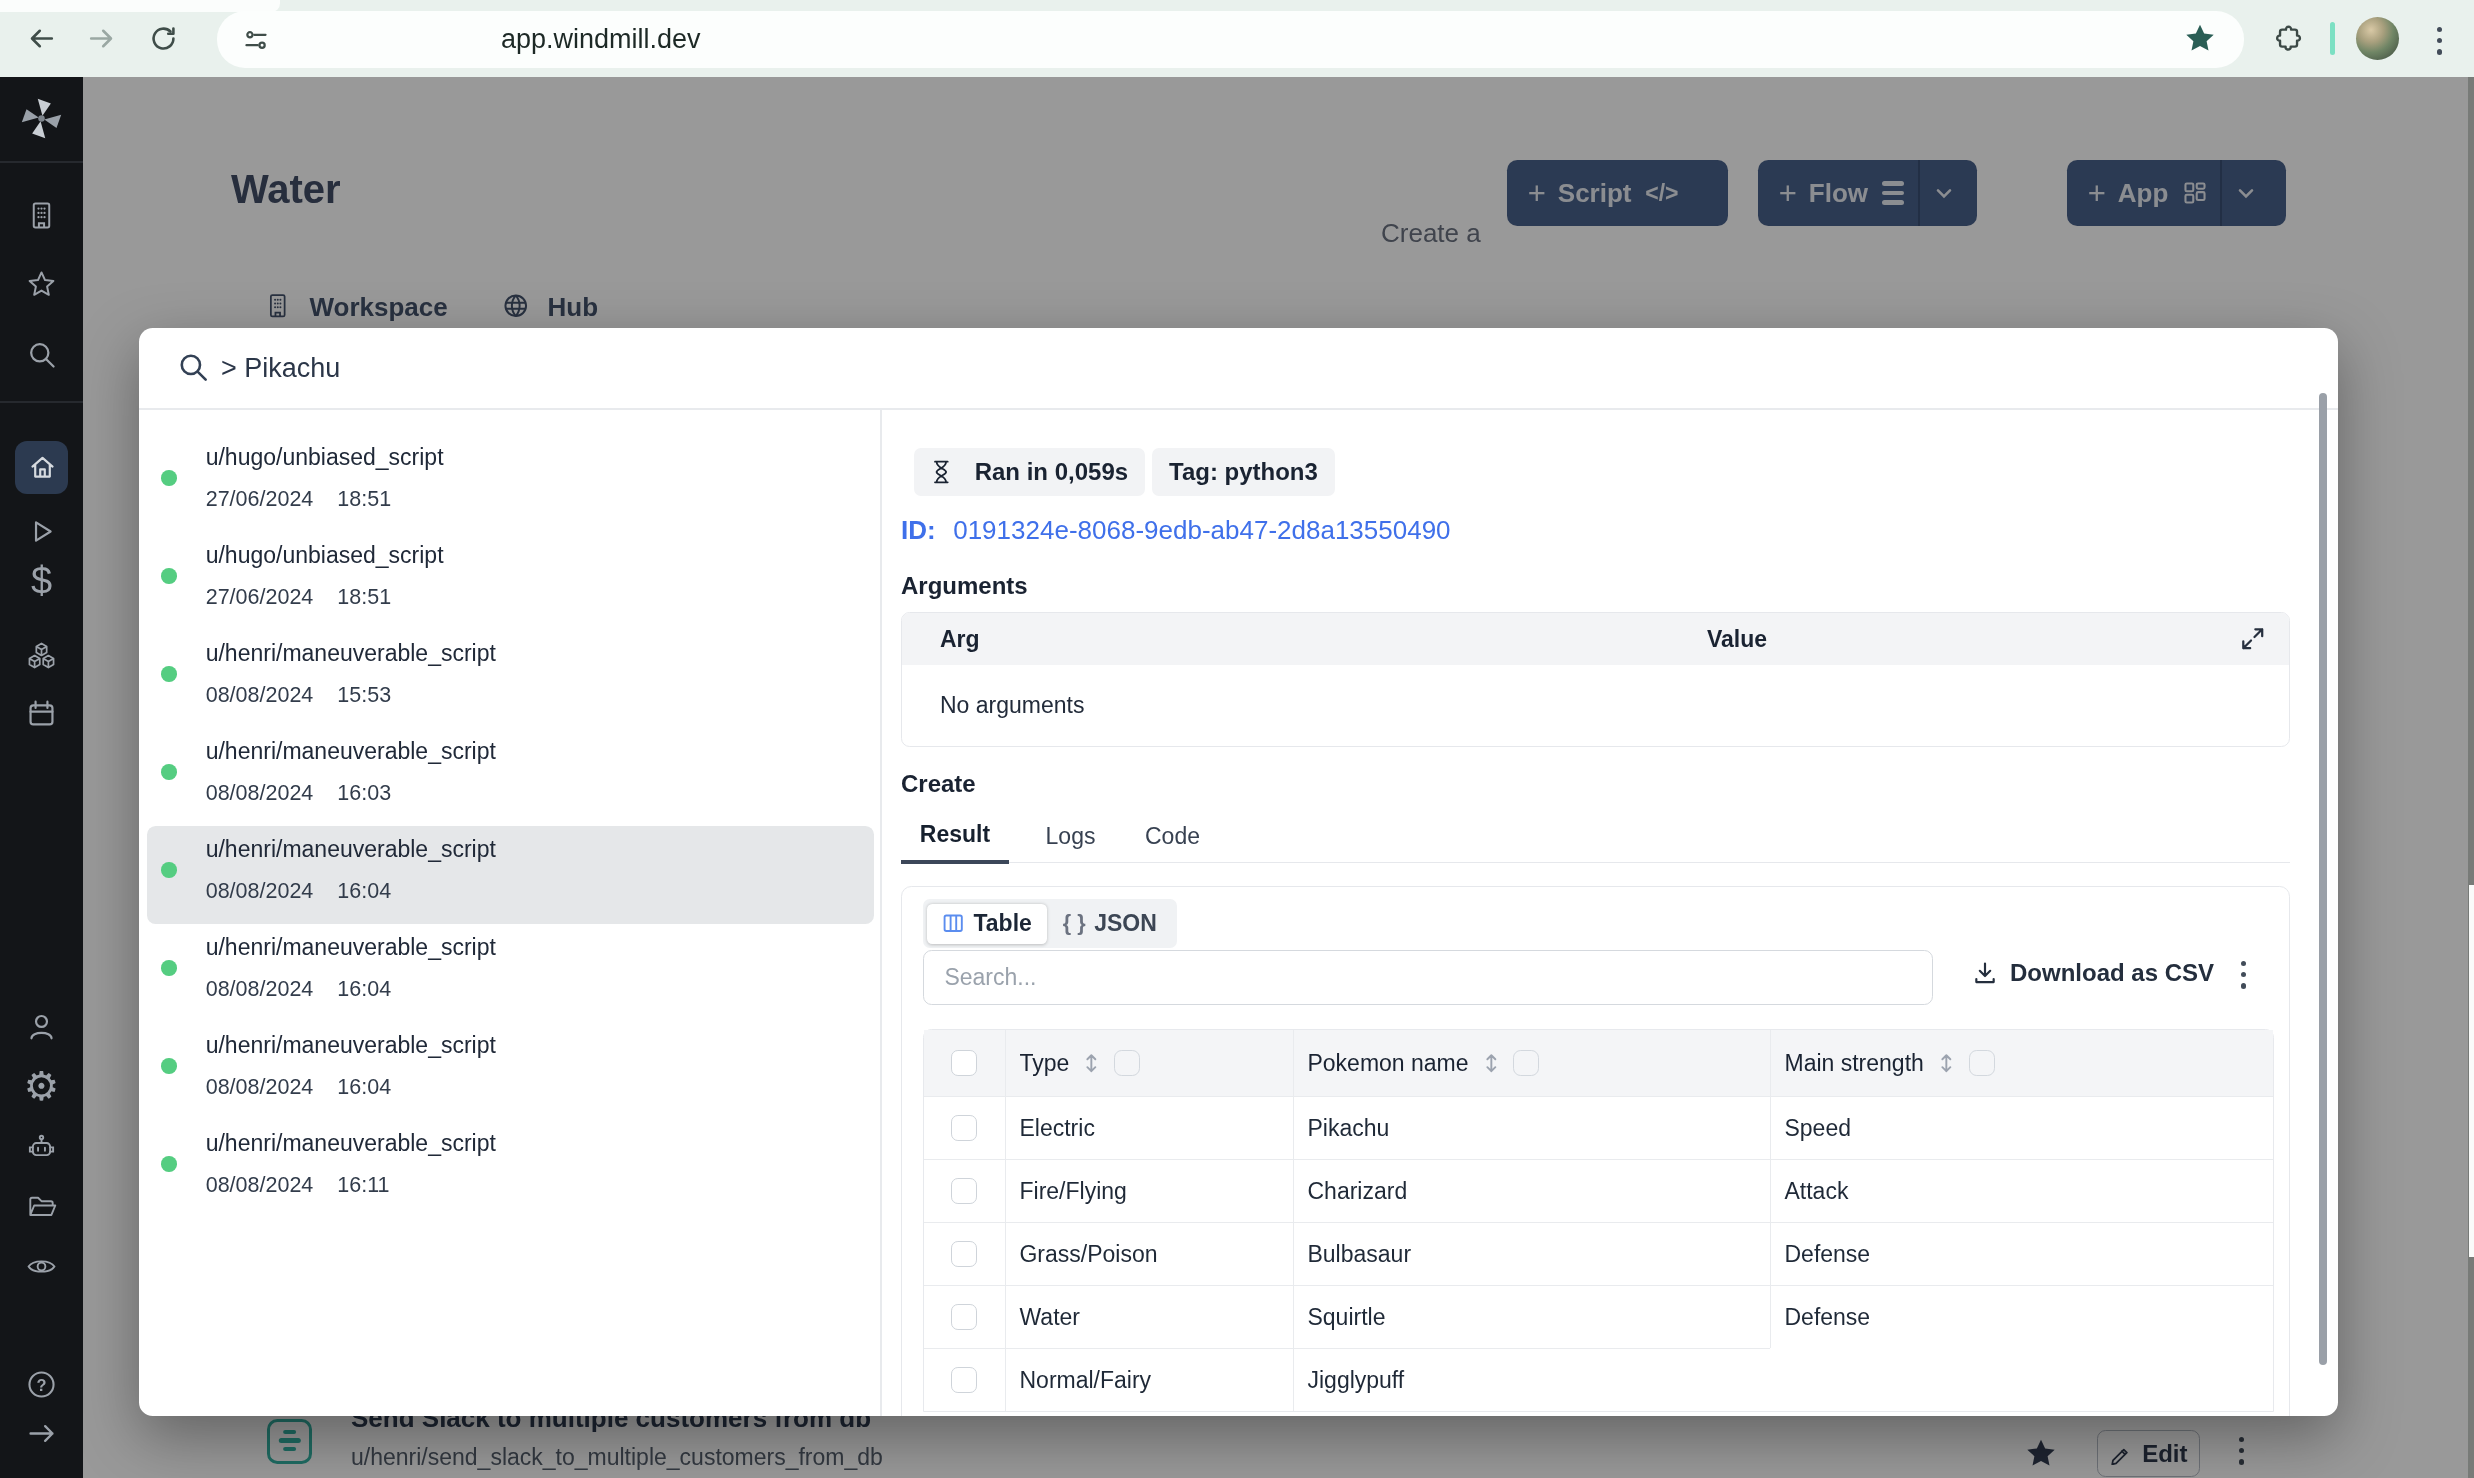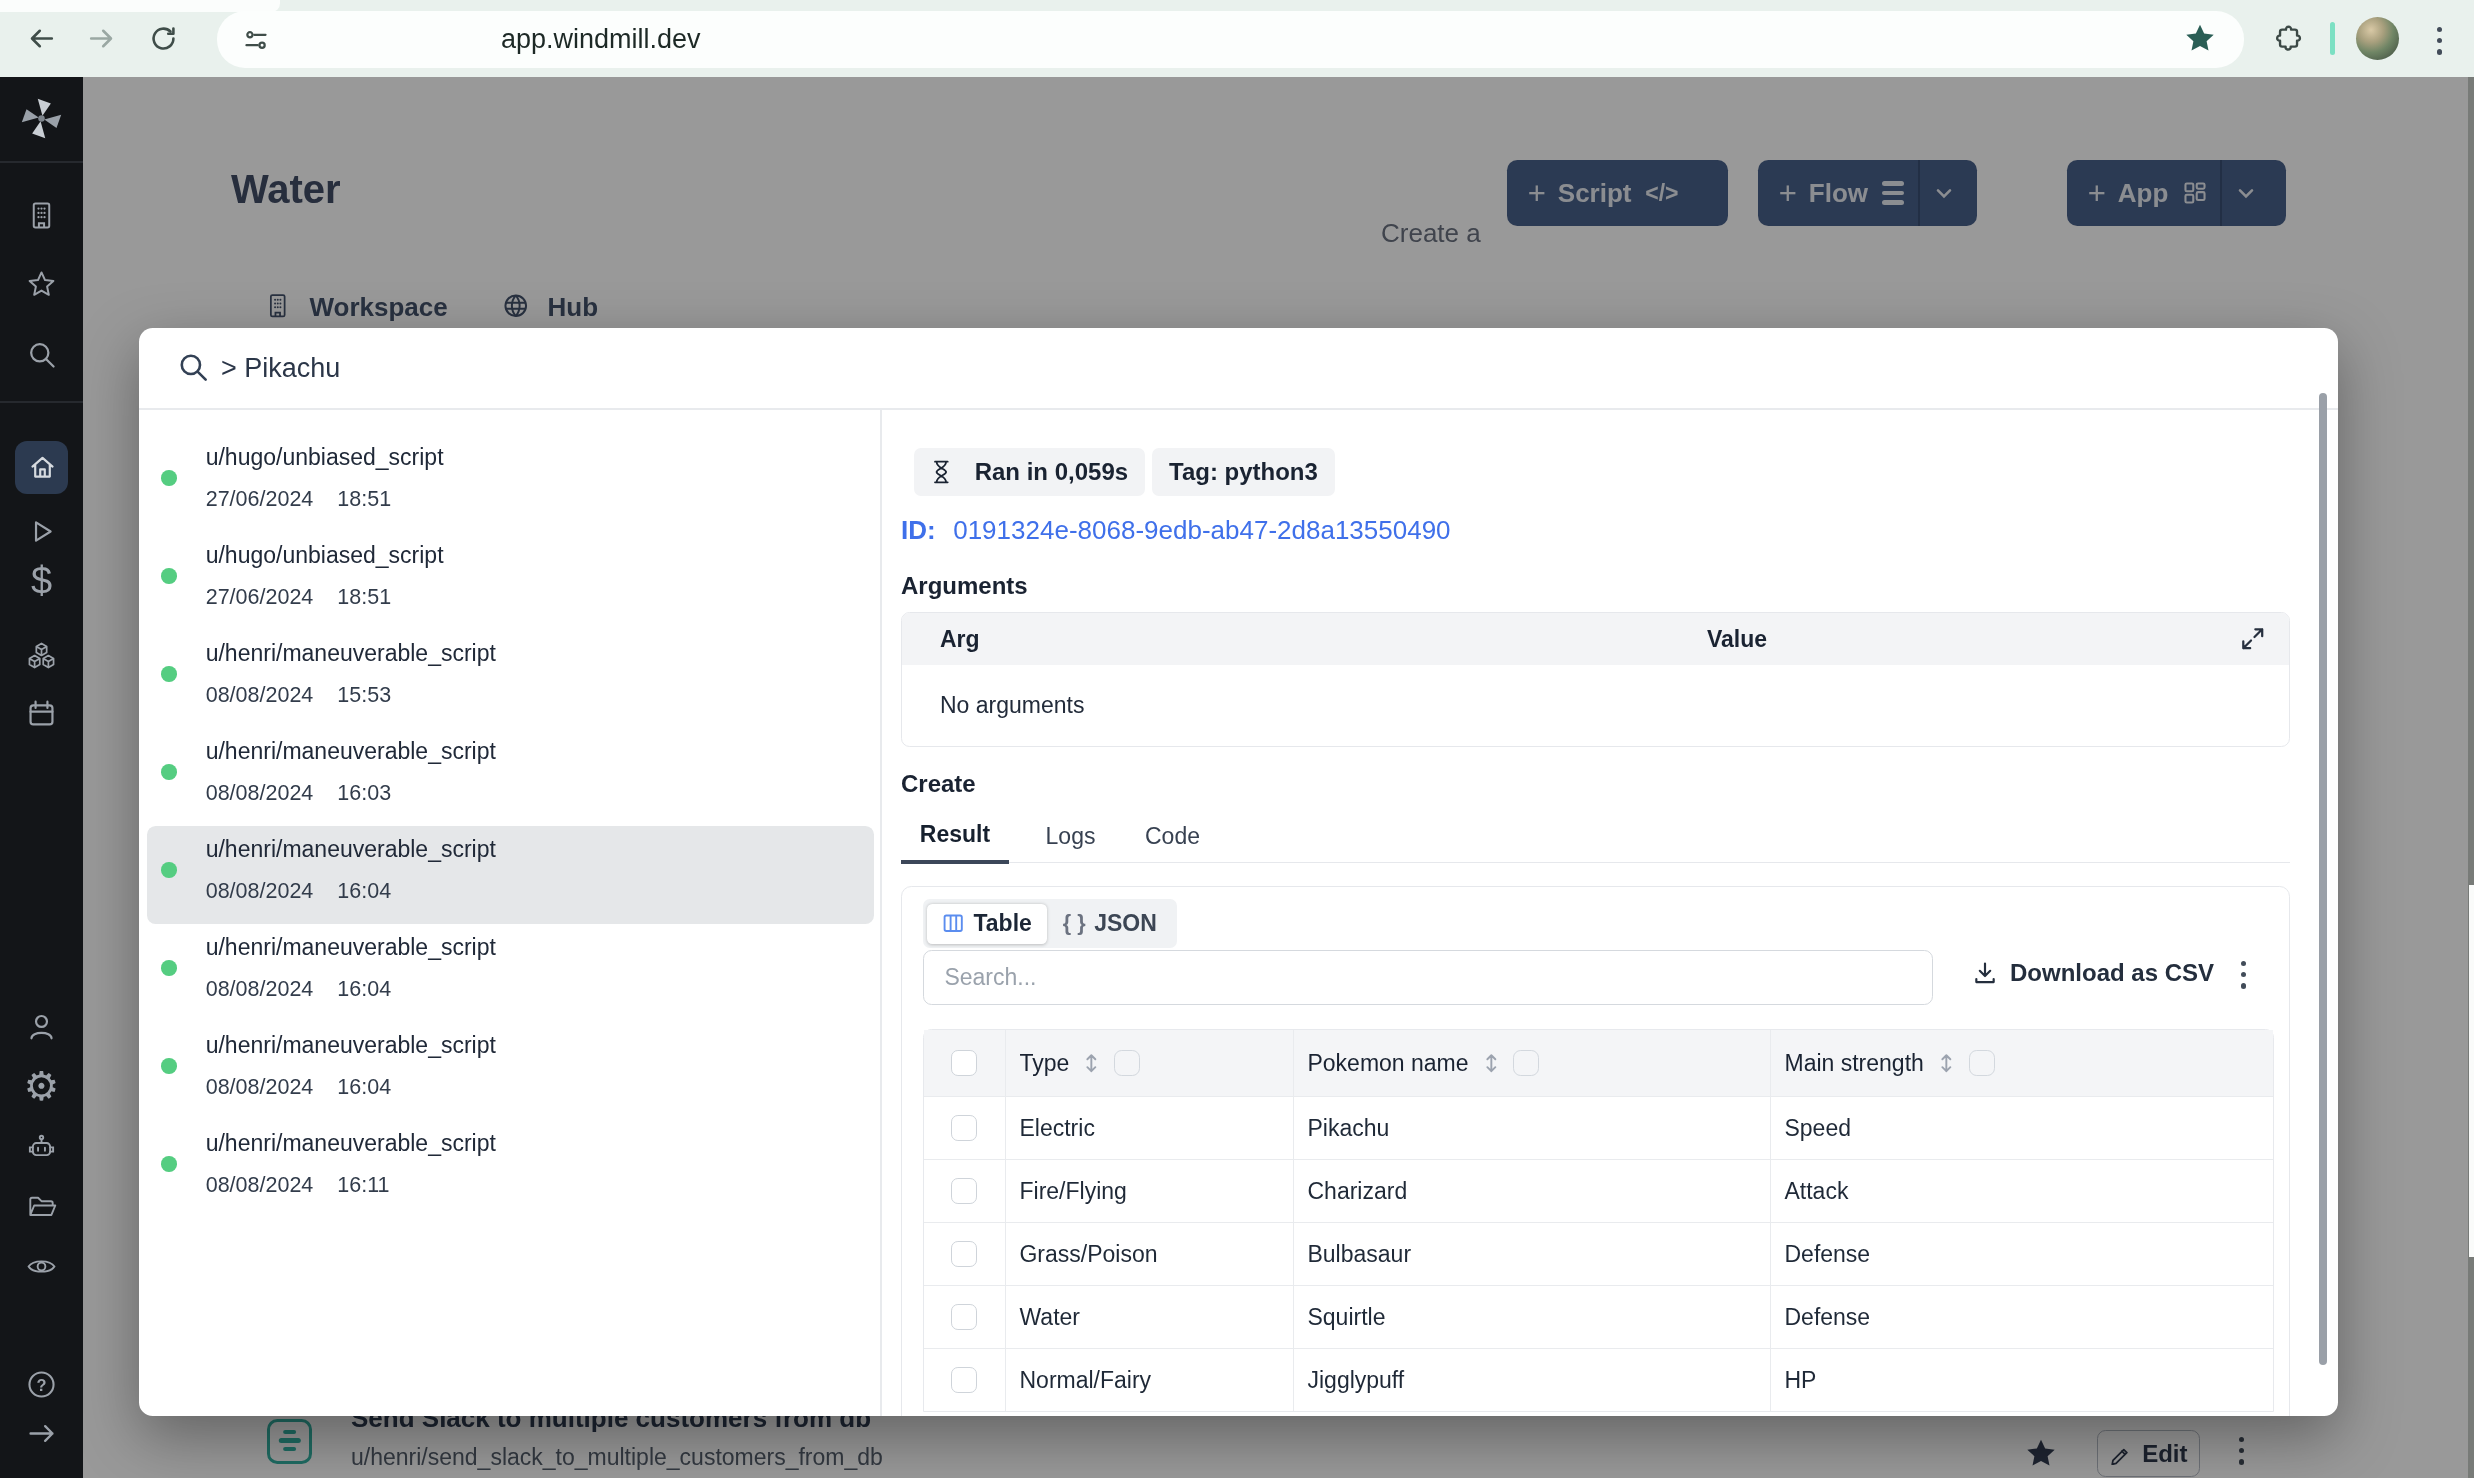--- a/index.html
+++ b/index.html
@@ -368,21 +368,20 @@
           </div>
         <div class="td bl">Water</div>
         <div class="td bl">Squirtle</div>
         <div class="td bl">Defense</div>
 
         <div class="td cc">
             <span class="cb"></span>
           </div>
         <div class="td bl">Normal/Fairy</div>
         <div class="td bl">Jigglypuff</div>
-        <div class="td bl">HP</div>
       </div>
     </div>
 
     <div class="m-scroll"></div>
   </div>
 
   <div class="chrome">
     <div class="tab-sliver"></div>
     <svg class="navic" style="left:26px;" viewBox="0 0 36 36" fill="none" stroke="#3f4d49" stroke-width="3" stroke-linecap="round" stroke-linejoin="round">
       <path d="M30 18H8M16 9l-9 9 9 9"></path>

